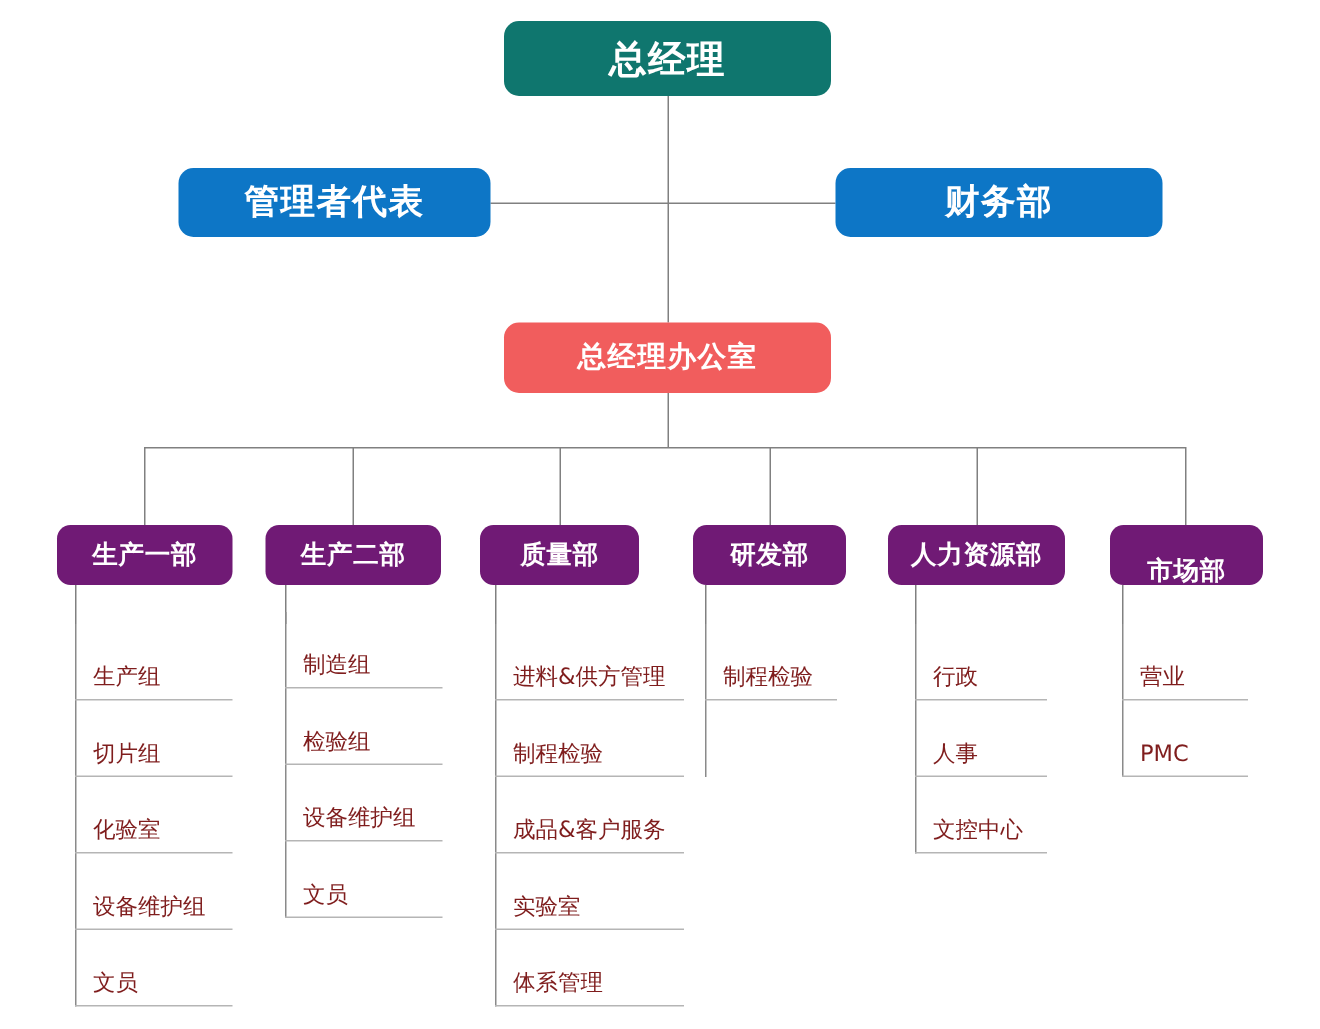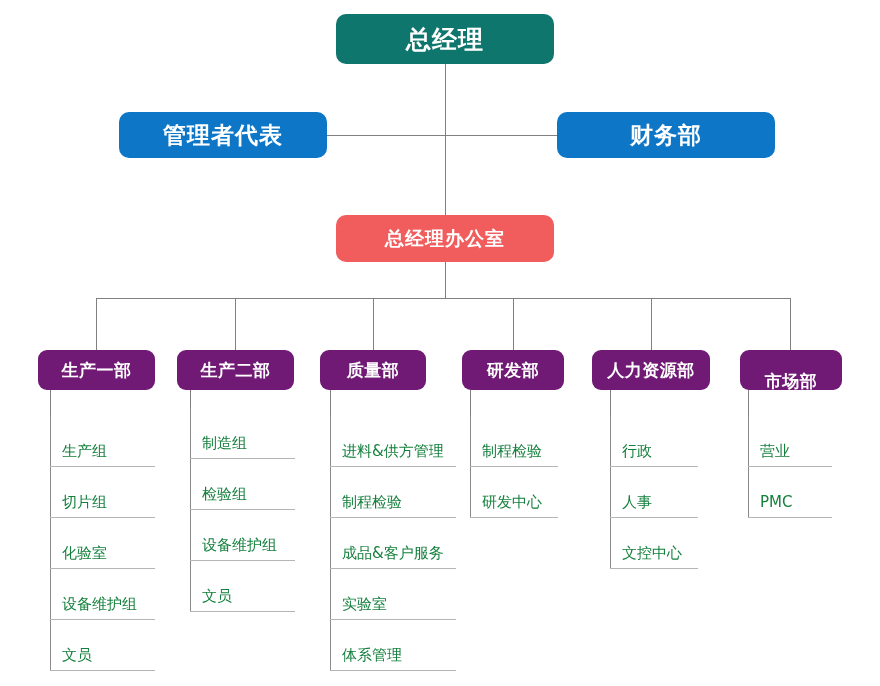--- a/index.html
+++ b/index.html
@@ -84,21 +84,21 @@
     position: relative;
     box-sizing: border-box;
     height: 51px;
     padding-left: 12px;
     display: flex;
     align-items: flex-end;
     border-bottom: 1px solid #b5b5b5;
   }
   .subitem .label {
     font-size: 15px;
-    color: #15803d;
+    color: #7f1d1d;
     line-height: 1;
     padding-bottom: 7px;
     white-space: nowrap;
     font-family: "DejaVu Sans", "Liberation Sans", sans-serif;
   }
 </style>
 </head>
 <body>
 
 <div id="chart-root">
@@ -212,23 +212,20 @@
     <div class="subitem">
         <span class="label">体系管理</span>
       </div>
   </div>
 
   <div class="subcol" style="left:470px; top:416px; width:88px;">
     <div class="spine" style="height:102px;"></div>
     <div class="subitem">
         <span class="label">制程检验</span>
       </div>
-    <div class="subitem">
-        <span class="label">研发中心</span>
-      </div>
   </div>
 
   <div class="subcol" style="left:610px; top:416px; width:88px;">
     <div class="spine" style="height:153px;"></div>
     <div class="subitem">
         <span class="label">行政</span>
       </div>
     <div class="subitem">
         <span class="label">人事</span>
       </div>

